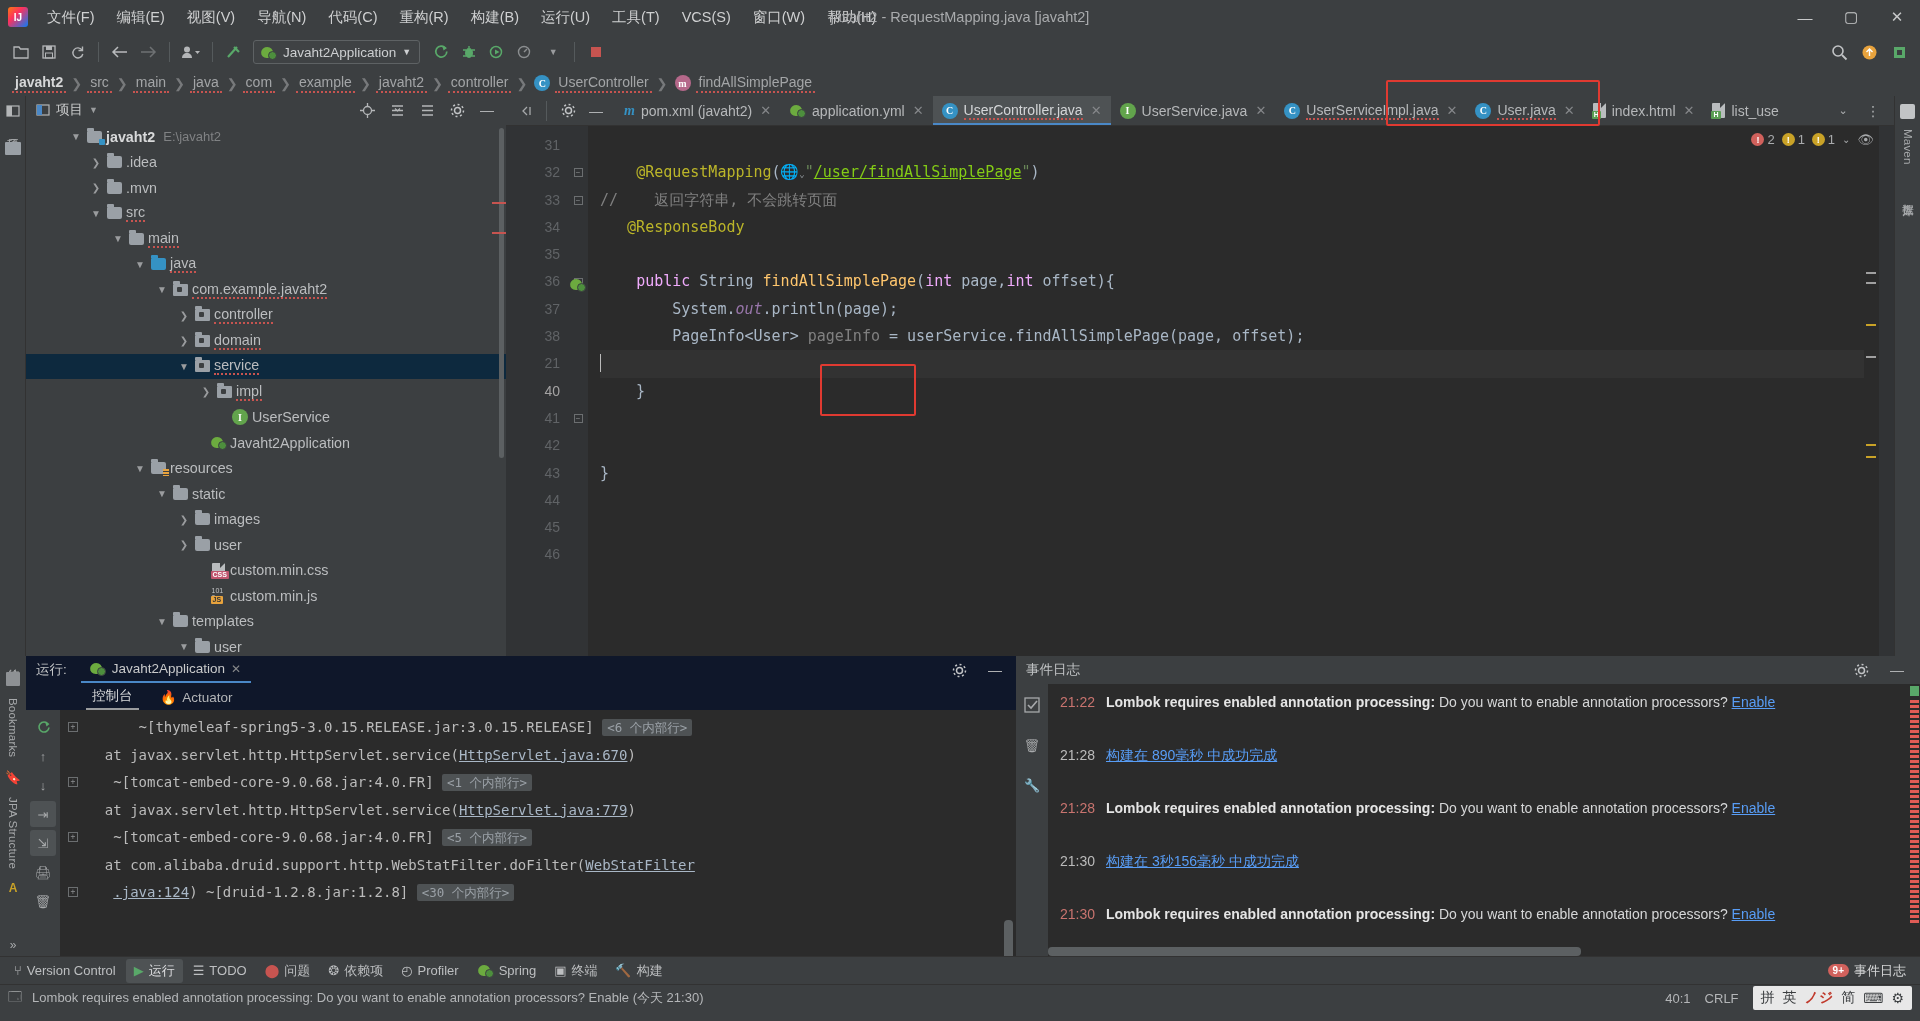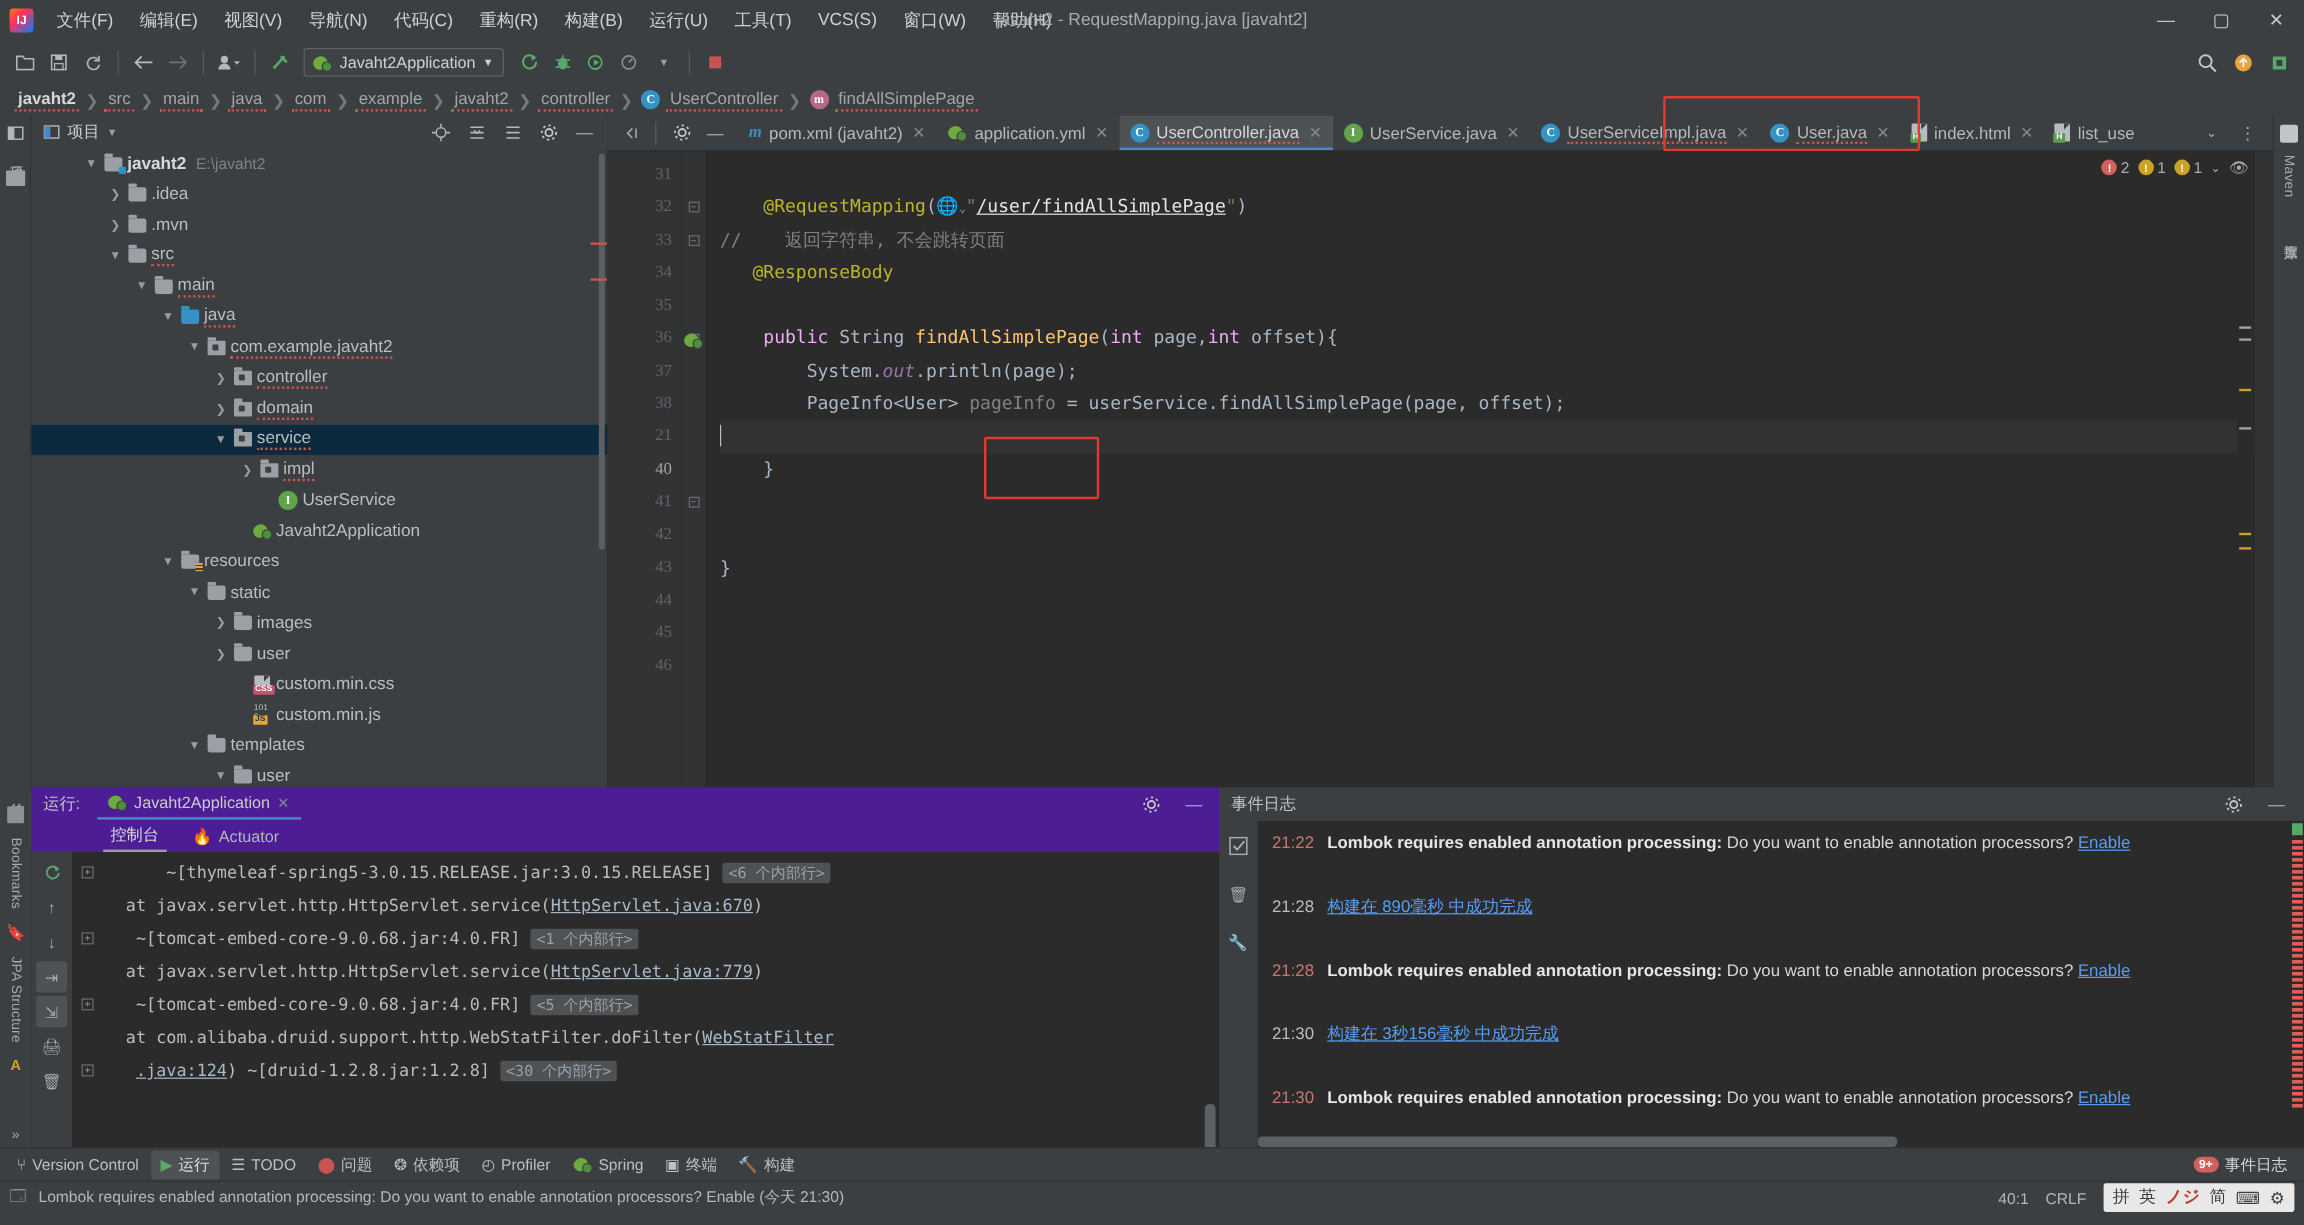--- a/index.html
+++ b/index.html
@@ -153,41 +153,41 @@
   .tab .sq { border-bottom: 2px dotted #c75450; }
   .tabs-tail { display:flex; align-items:center; gap:4px; padding:0 8px; flex:none; margin-left:auto; }
 
   .tab-highlight {
     position: absolute; border: 2px solid #e03a31; border-radius: 2px; pointer-events: none;
   }
 
   .codearea { flex: 1; display: flex; position: relative; background: #2b2b2b; overflow: hidden; }
   .gutter {
     width: 62px; background: #313335; flex: none; padding-top: 6px; text-align: right;
-    font-family: Liberation Serif, serif; font-size: 14px; color: #606366; position: relative;
+    font-family: Liberation Sans, sans-serif; font-size: 14px; color: #606366; position: relative;
   }
   .gline { height: 27.3px; line-height: 27.3px; padding-right: 8px; position: relative; }
   .foldcol { width: 20px; background:#313335; flex:none; padding-top:6px; }
   .fline { height:27.3px; display:flex; align-items:center; justify-content:center; }
   .fold {
     width:9px;height:9px;border:1px solid #6b6e70; color:#8b8e90; font-size:8px; line-height:7px; text-align:center;
   }
   .code {
     flex: 1; padding: 6px 0 0 12px; font-family: "DejaVu Sans Mono", monospace; font-size: 15px;
     color: #a9b7c6; position: relative; min-width: 0; overflow: hidden;
   }
   .cline { height: 27.3px; line-height: 27.3px; white-space: pre; }
   .cline.cur { background: #323232; }
   .k  { color: #f0abfc; }      
   .an { color: #bbb529; }      
   .st { color: #6a8759; }      
   .fn { color: #ffc66d; }      
   .fi { color: #9876aa; font-style: italic; } 
   .cm { color: #808080; }      
-  .ln { color: #e5e5e5; text-decoration: underline; }
+  .ln { color: #84cc16; text-decoration: underline; }
   .pm { color: #a9b7c6; }
   .caret { display:inline-block; width:1px; height:18px; background:#bbbbbb; vertical-align:-4px; }
 
   .inspect {
     position: absolute; right: 0; top: 0; width: 16px; height: 100%;
     background: #313335; border-left: 1px solid #2b2b2b;
   }
   .rightbar {
     position: absolute; right: 16px; top: 0; width: 14px; height: 100%; background: #2b2b2b;
   }
@@ -205,21 +205,21 @@
     width: 26px; background: #3c3f41; display:flex; flex-direction:column; align-items:center;
     padding-top: 8px; gap: 10px; flex:none; border-left: 1px solid #323232;
   }
 
   
   .bottom { display: flex; height: 300px; background: #3c3f41; }
   .bleft-strip {
     width: 26px; background:#3c3f41; display:flex; flex-direction:column; align-items:center;
     gap: 12px; padding-top: 4px; flex:none;
   }
-  .runpanel { width: 990px; display: flex; flex-direction: column; flex: none; background:#4c1d95; }
+  .runpanel { width: 990px; display: flex; flex-direction: column; flex: none; background:#0f172a; }
   .panel-head {
     height: 28px; display: flex; align-items: center; padding: 0 8px 0 10px; font-size: 13.5px; color: #c2c4c6;
     gap: 8px;
   }
   .runtab {
     display:flex; align-items:center; gap:6px; padding: 4px 10px 5px 8px; font-size:13.5px; color:#c9cacb;
     border-bottom: 2px solid #4a88c7; margin-left: 6px;
   }
   .panel-head .ph-right{ margin-left:auto; display:flex; align-items:center; gap:10px; }
   .subtabs { height: 26px; display: flex; align-items: center; padding-left: 60px; gap: 16px; font-size: 13.5px; }

